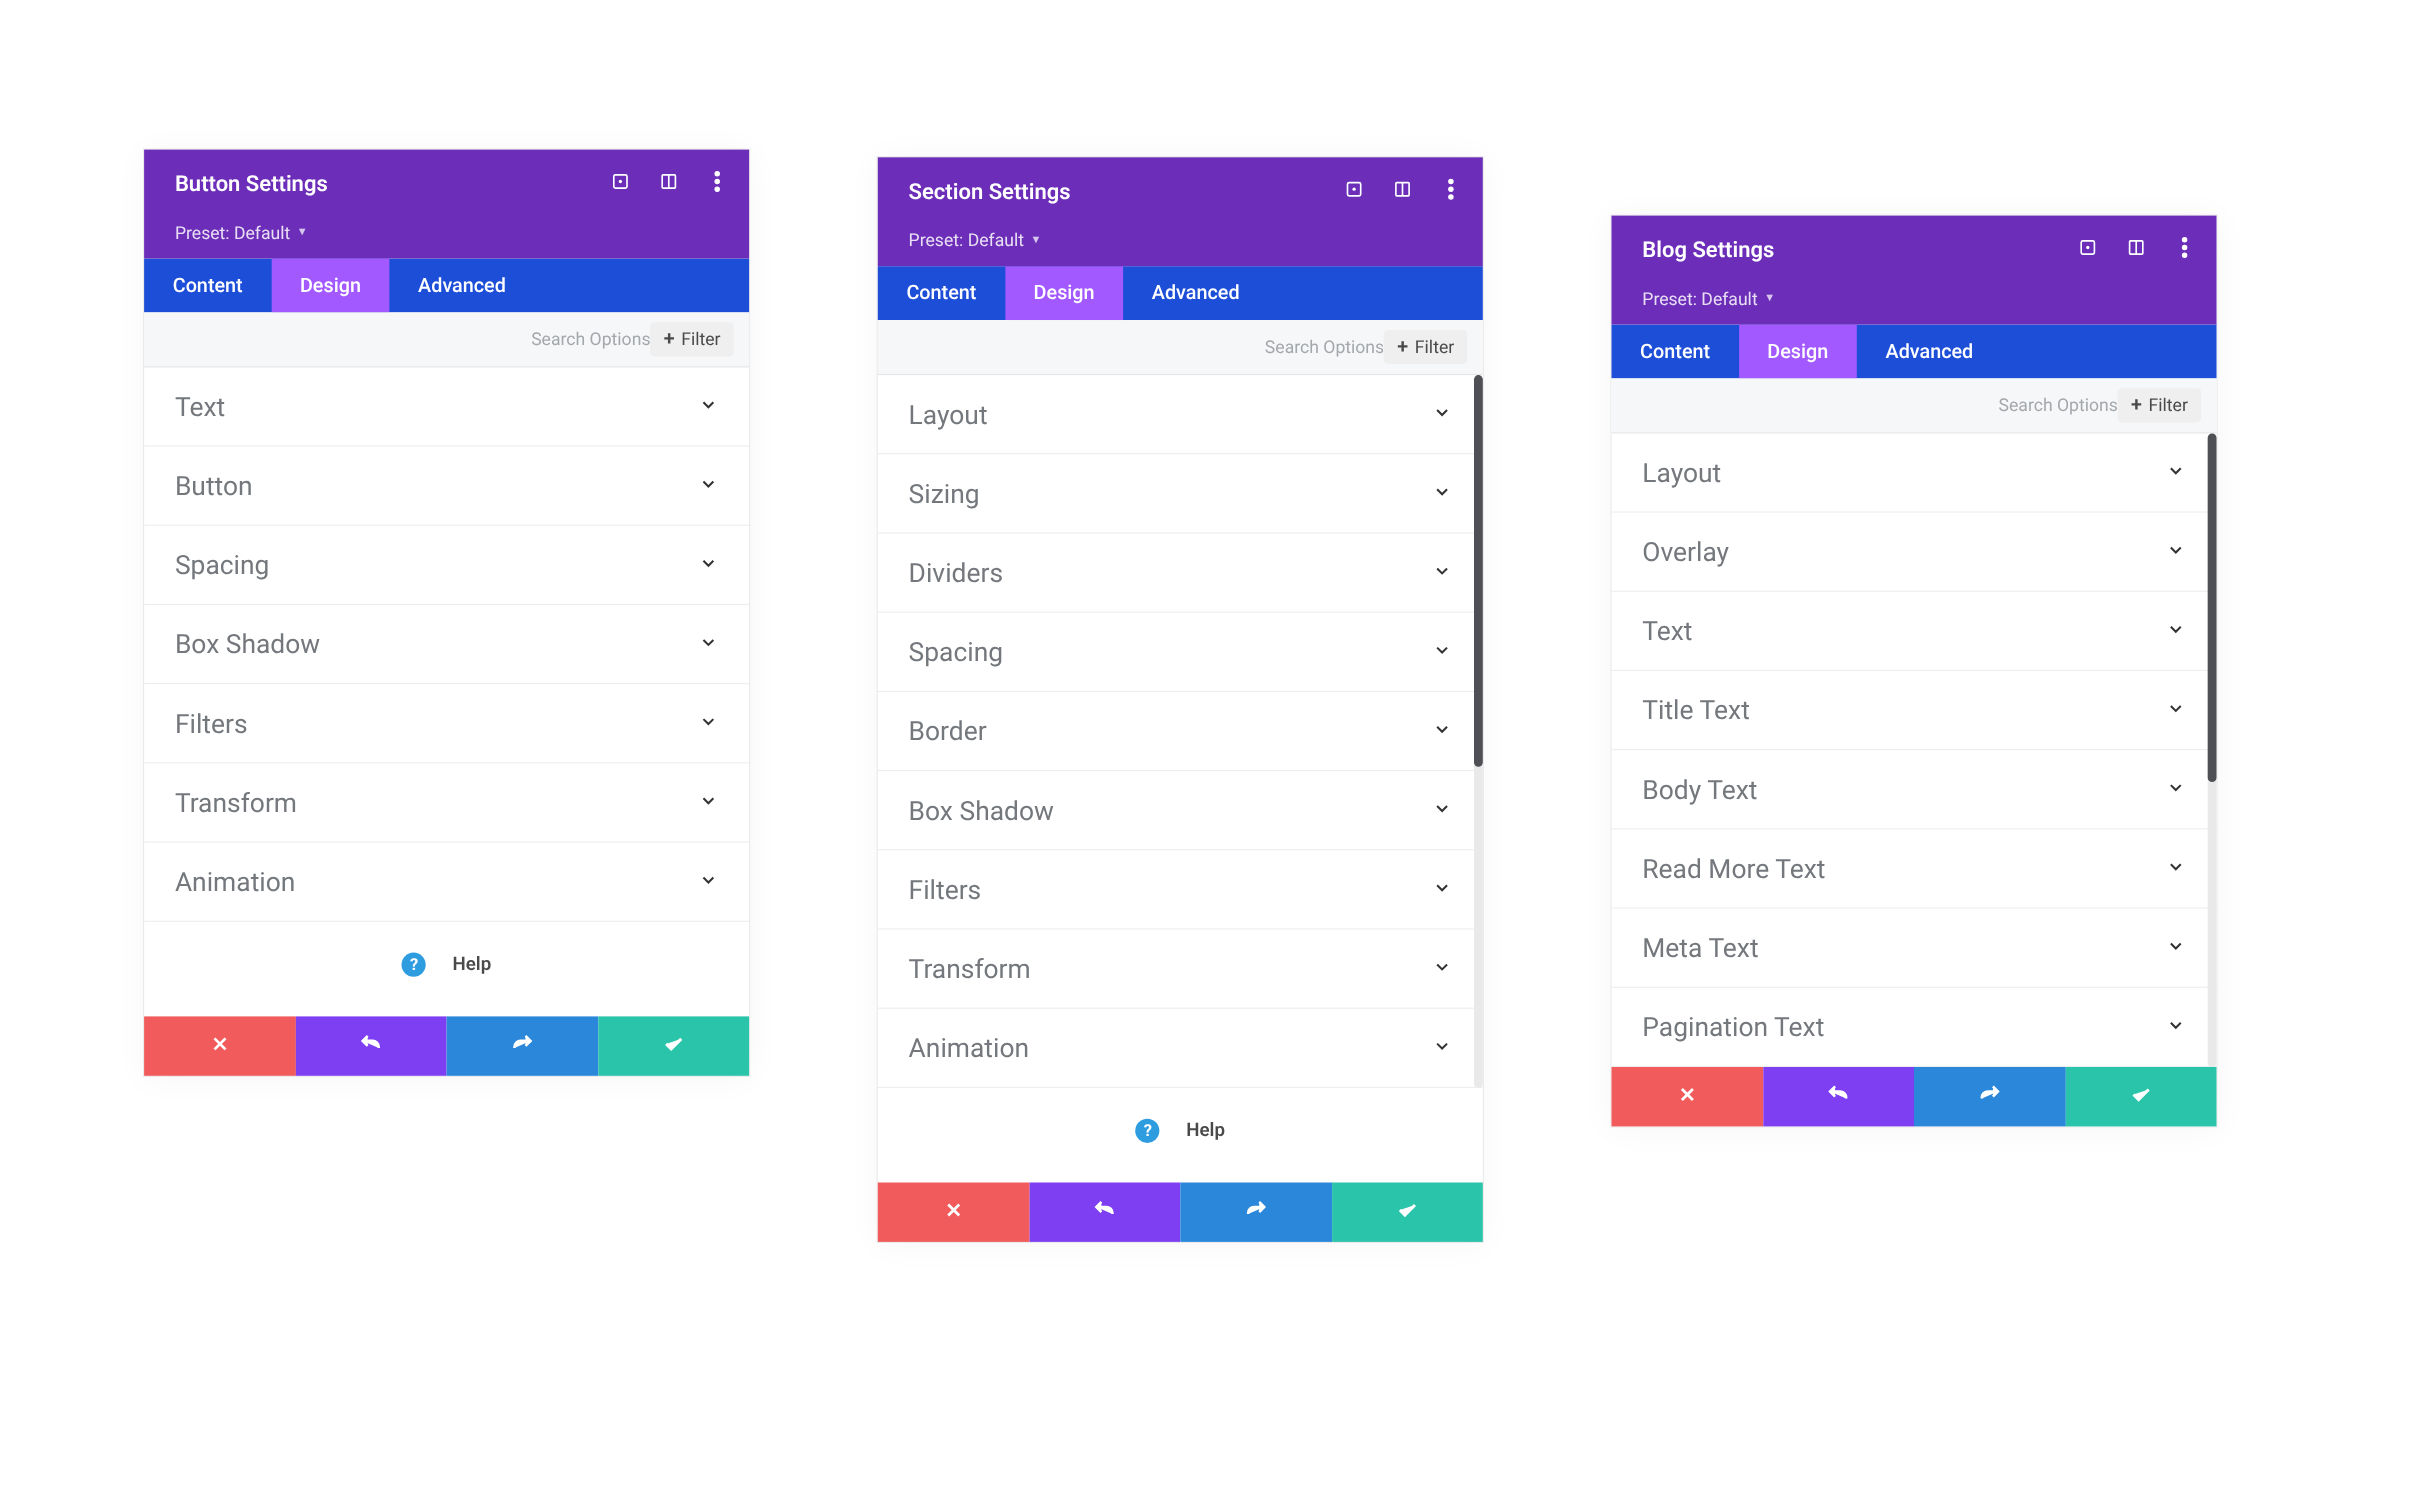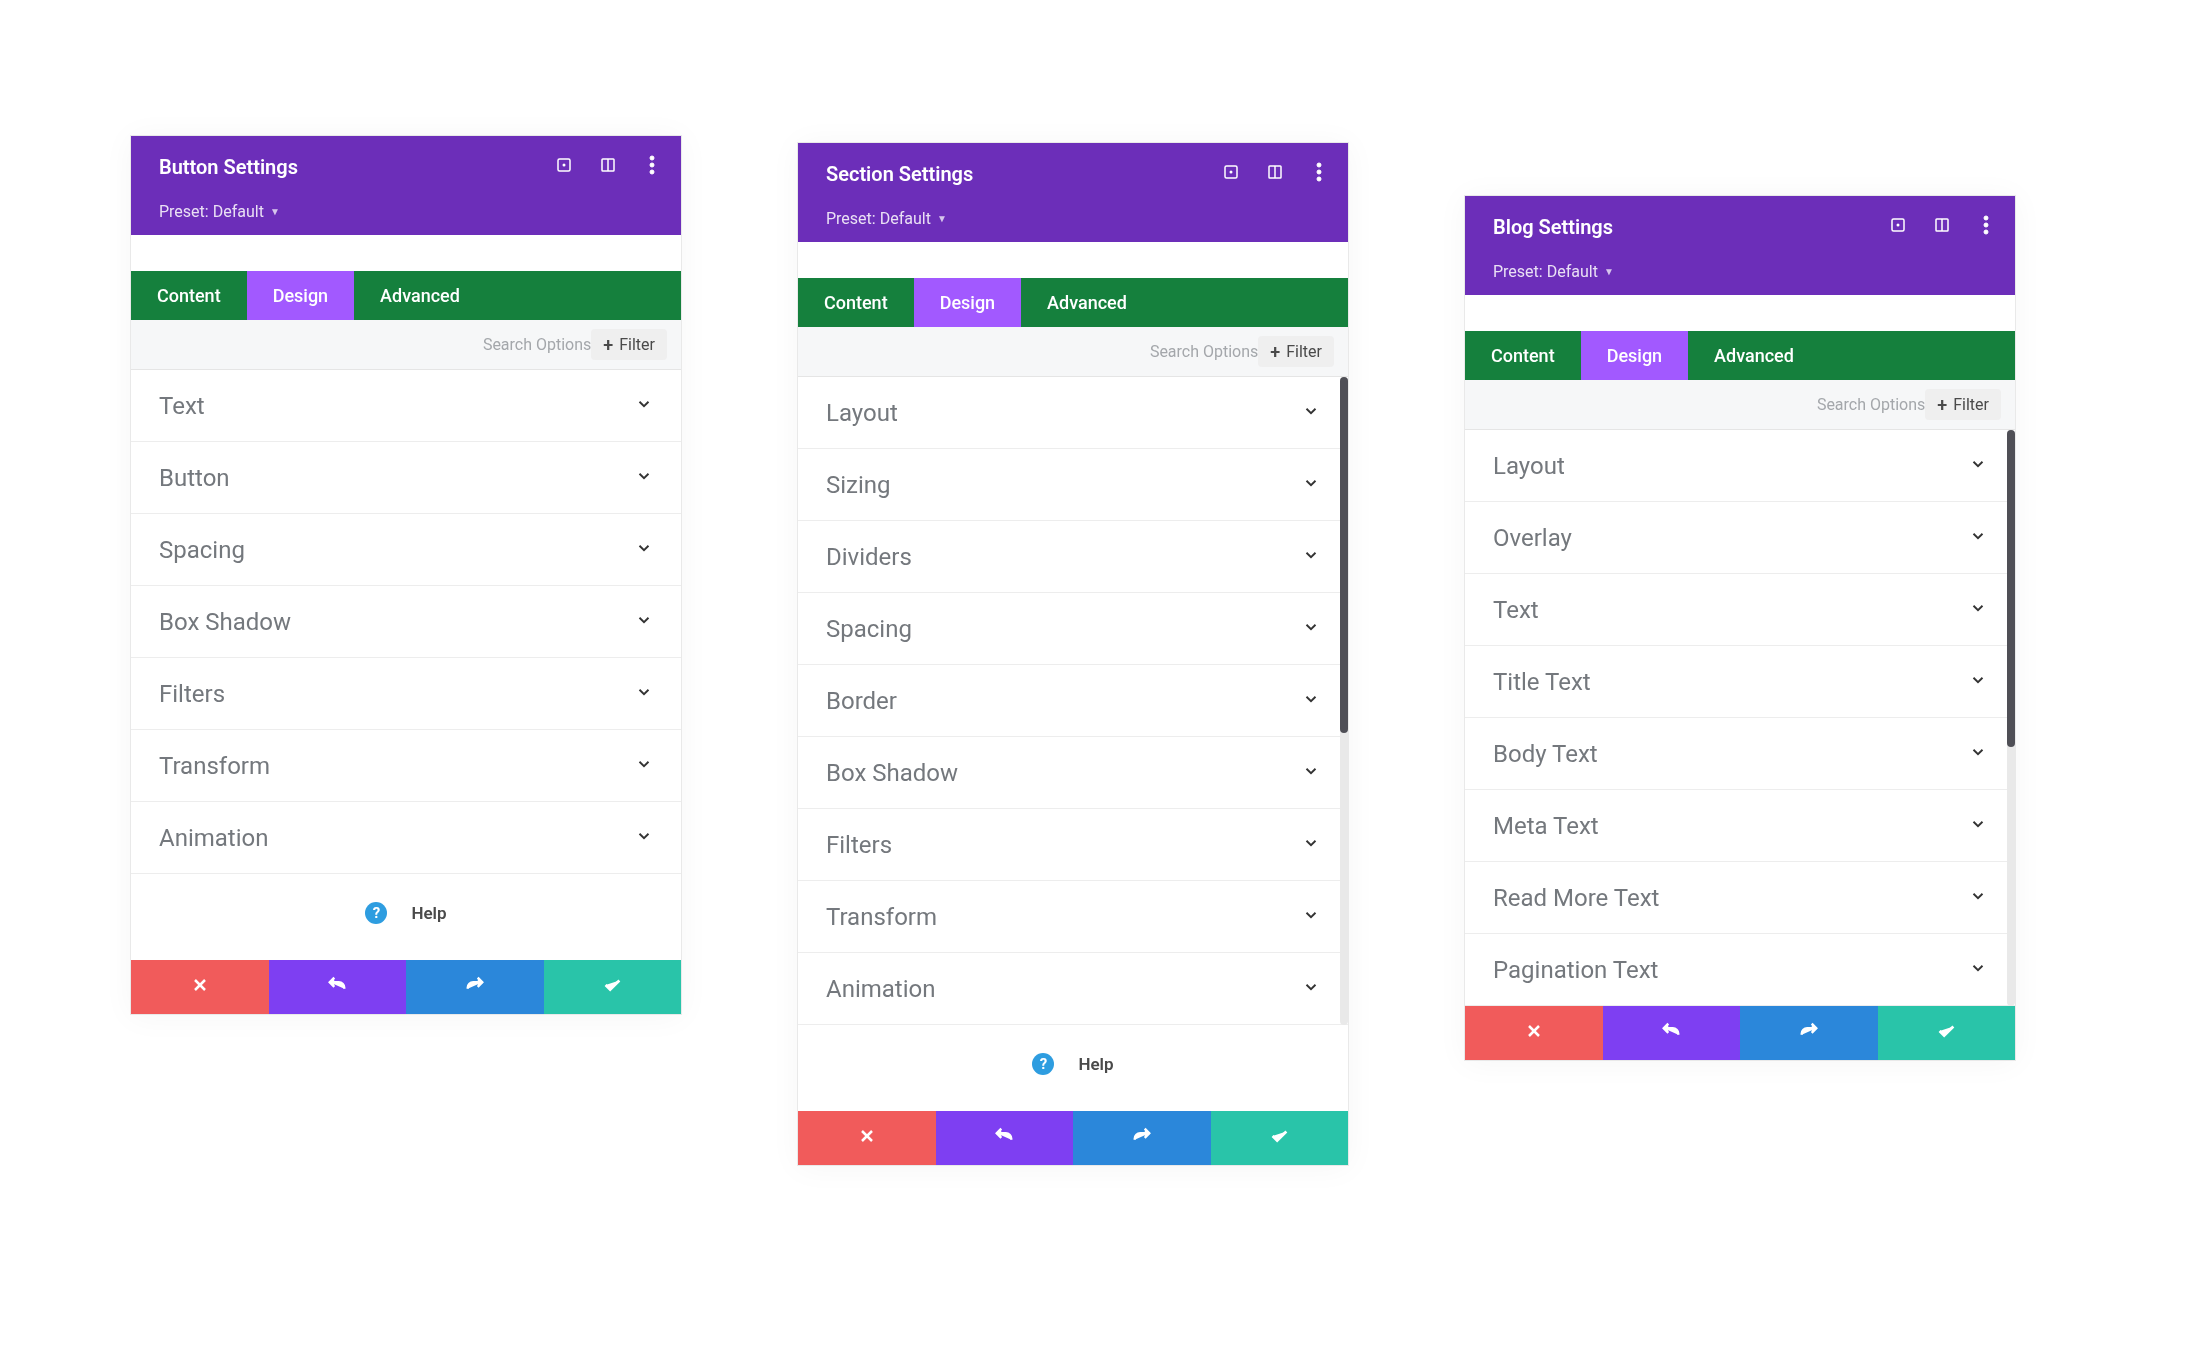--- a/index.html
+++ b/index.html
@@ -61,23 +61,22 @@
   .hdr-icon {
     width: 22px;
     height: 22px;
     display: flex;
     align-items: center;
     justify-content: center;
     cursor: pointer;
   }
   .hdr-icon svg { stroke: #fff; fill: none; }
   .tabs {
-    background: #15803d;
-    display: flex;
-    margin-top: 36px;
+    background: #1d4ed8;
+    display: flex;
   }
   .tab {
     color: #fff;
     padding: 14px 26px;
     font-size: 18px;
     font-weight: 500;
     cursor: pointer;
   }
   .tab.active {
     background: #a259ff;
@@ -498,27 +497,27 @@
               <polyline points="6 9 12 15 18 9"></polyline>
             </svg></div>
         </div>
         <div class="option-row">
           <div class="option-label">Body Text</div>
           <div class="chevron-down"><svg width="18" height="18" viewBox="0 0 24 24" stroke-width="2.5" fill="none">
               <polyline points="6 9 12 15 18 9"></polyline>
             </svg></div>
         </div>
         <div class="option-row">
+          <div class="option-label">Read More Text</div>
+          <div class="chevron-down"><svg width="18" height="18" viewBox="0 0 24 24" stroke-width="2.5" fill="none">
+              <polyline points="6 9 12 15 18 9"></polyline>
+            </svg></div>
+        </div>
+        <div class="option-row">
           <div class="option-label">Meta Text</div>
-          <div class="chevron-down"><svg width="18" height="18" viewBox="0 0 24 24" stroke-width="2.5" fill="none">
-              <polyline points="6 9 12 15 18 9"></polyline>
-            </svg></div>
-        </div>
-        <div class="option-row">
-          <div class="option-label">Read More Text</div>
           <div class="chevron-down"><svg width="18" height="18" viewBox="0 0 24 24" stroke-width="2.5" fill="none">
               <polyline points="6 9 12 15 18 9"></polyline>
             </svg></div>
         </div>
         <div class="option-row">
           <div class="option-label">Pagination Text</div>
           <div class="chevron-down"><svg width="18" height="18" viewBox="0 0 24 24" stroke-width="2.5" fill="none">
               <polyline points="6 9 12 15 18 9"></polyline>
             </svg></div>
         </div>

